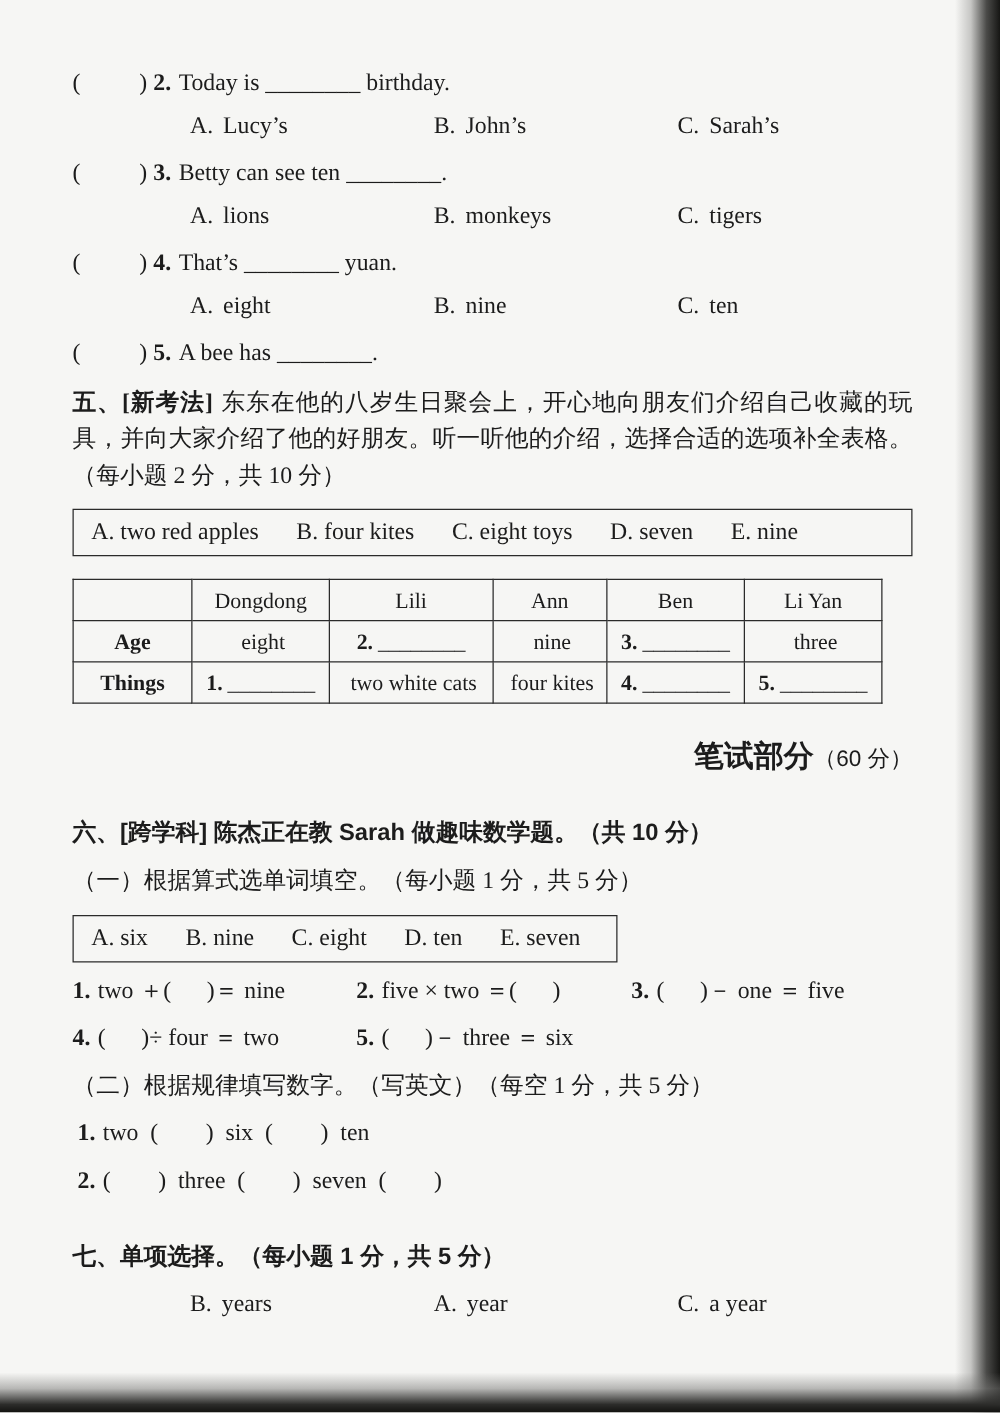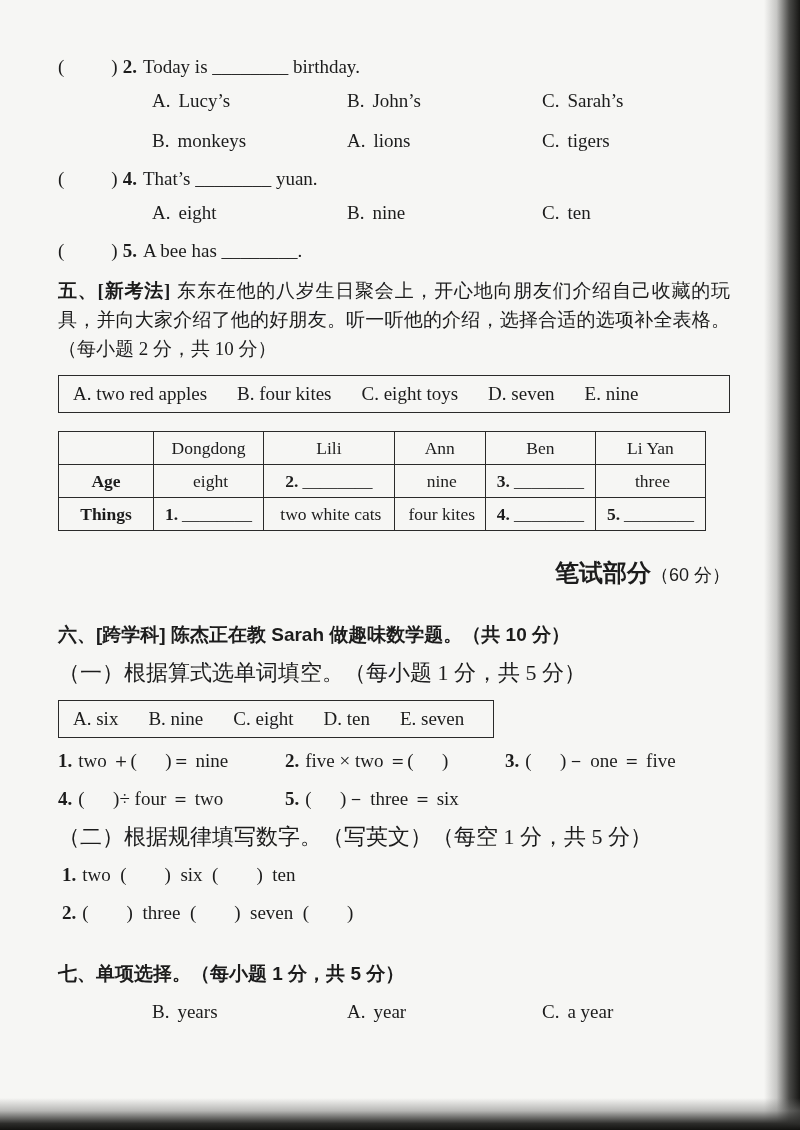--- a/index.html
+++ b/index.html
@@ -63,21 +63,21 @@
   .written-title .main { font-size:24px; font-weight:700; }
   .written-title .score { font-size:18px; font-weight:400; }
 
   .sec-header {
     font-family:"Liberation Sans","DejaVu Sans",sans-serif;
     font-weight:700;
     font-size:19px;
     line-height:30px;
     margin:31px 0 6px;
   }
-  .sub-heading { font-size:22px; line-height:30px; margin:8px 0 2px; }
+  .sub-heading { font-size:19px; line-height:30px; margin:8px 0 2px; }
 
   .math-row { display:flex; font-size:19px; line-height:30px; margin:8px 0; }
   .math-item { white-space:pre; }
   .math-item .qnum { padding-left:0; }
   .mw-1 { width:227px; }
   .mw-2 { width:220px; }
 
   .pattern-row { font-size:19px; line-height:30px; margin:8px 0; }
   .pattern-row .expr { white-space:pre; }
 
@@ -98,23 +98,26 @@
 
   <div class="q-line">
     <span class="bracket">(        )</span><span class="qnum">2.</span><span>Today is ________ birthday.</span>
   </div>
   <div class="opt-row">
     <span class="opt opt-1"><span class="opt-label">A.</span><span>Lucy’s</span></span>
     <span class="opt opt-2"><span class="opt-label">B.</span><span>John’s</span></span>
     <span class="opt"><span class="opt-label">C.</span><span>Sarah’s</span></span>
   </div>
 
-  <div class="opt-row">
+  <div class="q-line">
+    <span class="bracket">(        )</span><span class="qnum">3.</span><span>Betty can see ten ________.</span>
+  </div>
+  <div class="opt-row">
+    <span class="opt opt-1"><span class="opt-label">A.</span><span>lions</span></span>
     <span class="opt opt-2"><span class="opt-label">B.</span><span>monkeys</span></span>
-    <span class="opt opt-1"><span class="opt-label">A.</span><span>lions</span></span>
     <span class="opt"><span class="opt-label">C.</span><span>tigers</span></span>
   </div>
 
   <div class="q-line">
     <span class="bracket">(        )</span><span class="qnum">4.</span><span>That’s ________ yuan.</span>
   </div>
   <div class="opt-row">
     <span class="opt opt-1"><span class="opt-label">A.</span><span>eight</span></span>
     <span class="opt opt-2"><span class="opt-label">B.</span><span>nine</span></span>
     <span class="opt"><span class="opt-label">C.</span><span>ten</span></span>

